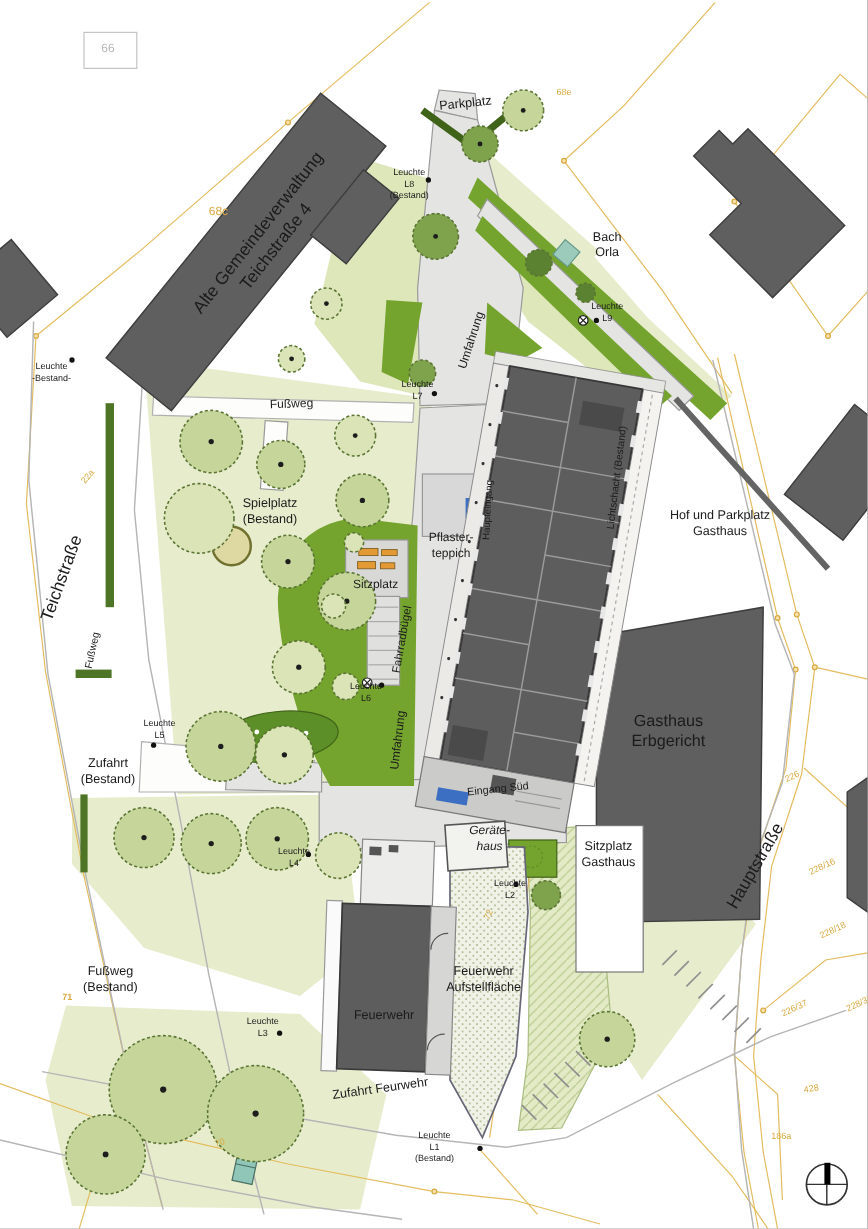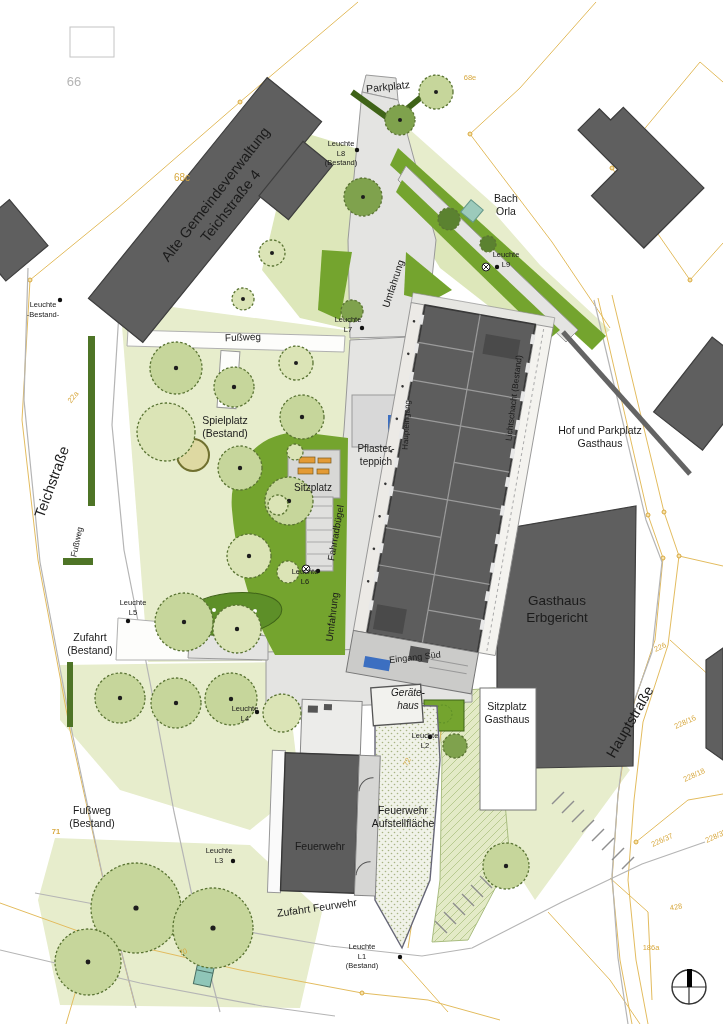--- a/index.html
+++ b/index.html
@@ -418,15 +418,15 @@
       <div class="parcel-label" style="left: 56px; top: 831px; font-size: 7.5px; transform: translate(-50%, -50%) rotate(0deg); font-weight: bold;">71</div>
       <div class="parcel-label" style="left: 660px; top: 647px; font-size: 7.5px; transform: translate(-50%, -50%) rotate(-25deg);">226</div>
       <div class="parcel-label" style="left: 685px; top: 722px; font-size: 7.5px; transform: translate(-50%, -50%) rotate(-25deg);">228/16</div>
       <div class="parcel-label" style="left: 694px; top: 775px; font-size: 7.5px; transform: translate(-50%, -50%) rotate(-25deg);">228/18</div>
       <div class="parcel-label" style="left: 662px; top: 840px; font-size: 7.5px; transform: translate(-50%, -50%) rotate(-25deg);">226/37</div>
       <div class="parcel-label" style="left: 716px; top: 836px; font-size: 7.5px; transform: translate(-50%, -50%) rotate(-25deg);">228/35</div>
       <div class="parcel-label" style="left: 676px; top: 907px; font-size: 7.5px; transform: translate(-50%, -50%) rotate(-10deg);">428</div>
       <div class="parcel-label" style="left: 651px; top: 947px; font-size: 7.5px; transform: translate(-50%, -50%) rotate(0deg);">186a</div>
       <div class="parcel-label" style="left: 183px; top: 952px; font-size: 7.5px; transform: translate(-50%, -50%) rotate(-20deg);">70</div>
       <div class="parcel-label" style="left: 407px; top: 762px; font-size: 7.5px; transform: translate(-50%, -50%) rotate(-65deg);">72</div>
-      <div class="parcel-label" style="left: 74px; top: 41px; font-size: 13px; color: rgb(181, 181, 181); transform: translate(-50%, -50%) rotate(0deg); margin-top: 40px;">66</div>
+      <div class="parcel-label" style="left: 90px; top: 41px; font-size: 10px; color: rgb(181, 181, 181); transform: translate(-50%, -50%) rotate(0deg);">66</div>
     </div>
 </div>
 
 </body></html>

